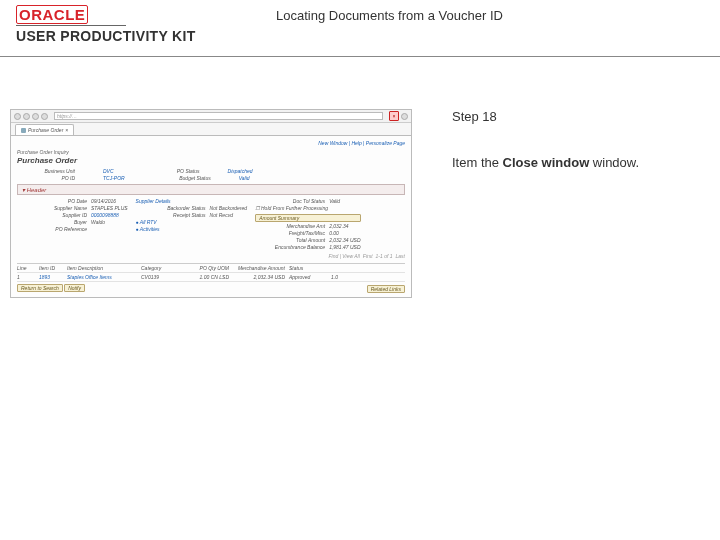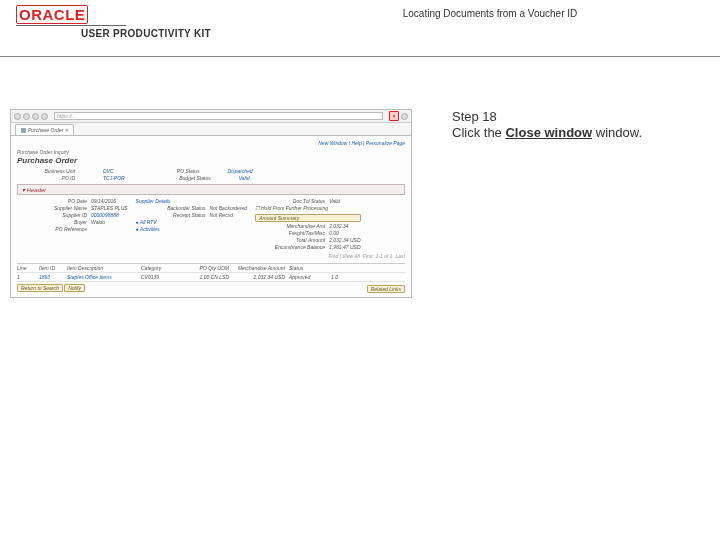--- a/index.html
+++ b/index.html
@@ -3,29 +3,29 @@
 <meta charset="utf-8">
 <style>
   html,body{margin:0;padding:0;width:720px;height:540px;font-family:Arial,Helvetica,sans-serif;background:#fff;color:#333;}
   .page{width:720px;height:428px;position:relative;}
   
   .hdr{height:50px;border-bottom:1px solid #888;padding:6px 16px 0 16px;display:flex;align-items:flex-start;}
   .logo-block{width:260px;}
   .oracle-logo{font-family:"Arial Black",Arial,sans-serif;font-weight:900;color:#d8232a;font-size:15px;letter-spacing:.5px;margin-bottom:1px;}
   .oracle-logo span{border:1px solid #d8232a;border-radius:2px;padding:0 2px;}
   .logo-rule{width:110px;border-top:1px solid #666;margin:2px 0;}
-  .upk{font-size:10px;font-weight:bold;letter-spacing:.3px;text-align:center;}
-  .hdr-title{flex:1;text-align:center;font-size:10px;padding-top:2px;}
+  .upk{font-size:14px;font-weight:bold;letter-spacing:.3px;}
+  .hdr-title{flex:1;text-align:left;font-size:13px;padding-top:2px;}
   
   .body{display:flex;width:100%;}
   .left{width:420px;padding:52px 0 0 10px;font-style:italic;}
   .right{flex:1;padding:52px 14px 0 22px;font-size:13px;}
-  .step-num{}
+  .step-num{margin-bottom:30px;}
   .instr{line-height:1.4;}
-  .instr .ul{text-decoration:underline;}
+  .instr .ul{}
   
   .shot{border:1px solid #bbb;width:400px;font-size:5px;color:#555;background:#fdfdfd;}
   .tb{height:12px;background:#f2f2f2;border-bottom:1px solid #ccc;display:flex;align-items:center;padding:0 3px;gap:2px;}
   .dot{width:5px;height:5px;border-radius:50%;background:#ddd;border:1px solid #aaa;}
   .addr{flex:1;height:6px;background:#fff;border:1px solid #bbb;margin:0 4px;padding-left:2px;color:#999;line-height:6px;}
   .xred{width:8px;height:8px;border:1px solid #c22;background:#fcc;color:#a00;line-height:8px;text-align:center;border-radius:1px;font-size:5px;}
   .tabrow{height:12px;background:#f6f6f6;border-bottom:1px solid #bbb;display:flex;align-items:flex-end;}
   .tab{height:10px;border:1px solid #bbb;border-bottom:none;padding:0 5px;margin-left:4px;border-radius:2px 2px 0 0;background:#fff;display:flex;align-items:center;gap:2px;}
   .tab .ico{width:5px;height:5px;background:#8ab;border-radius:1px;}
   .content{padding:4px 6px;}
@@ -220,18 +220,18 @@
           </div>
           <span class="btn">Related Links</span>
         </div>
       </div>
     </div>
   </div>
 
   <div class="right">
     <div class="step-num">Step 18</div>
     <div class="instr">
-      <span>Click the </span><b class="ul">Close window</b><span> window.</span>
+      <span>Item the </span><b class="ul">Close window</b><span> window.</span>
     </div>
   </div>
 </div>
 
 </div>
 
 </body></html>

